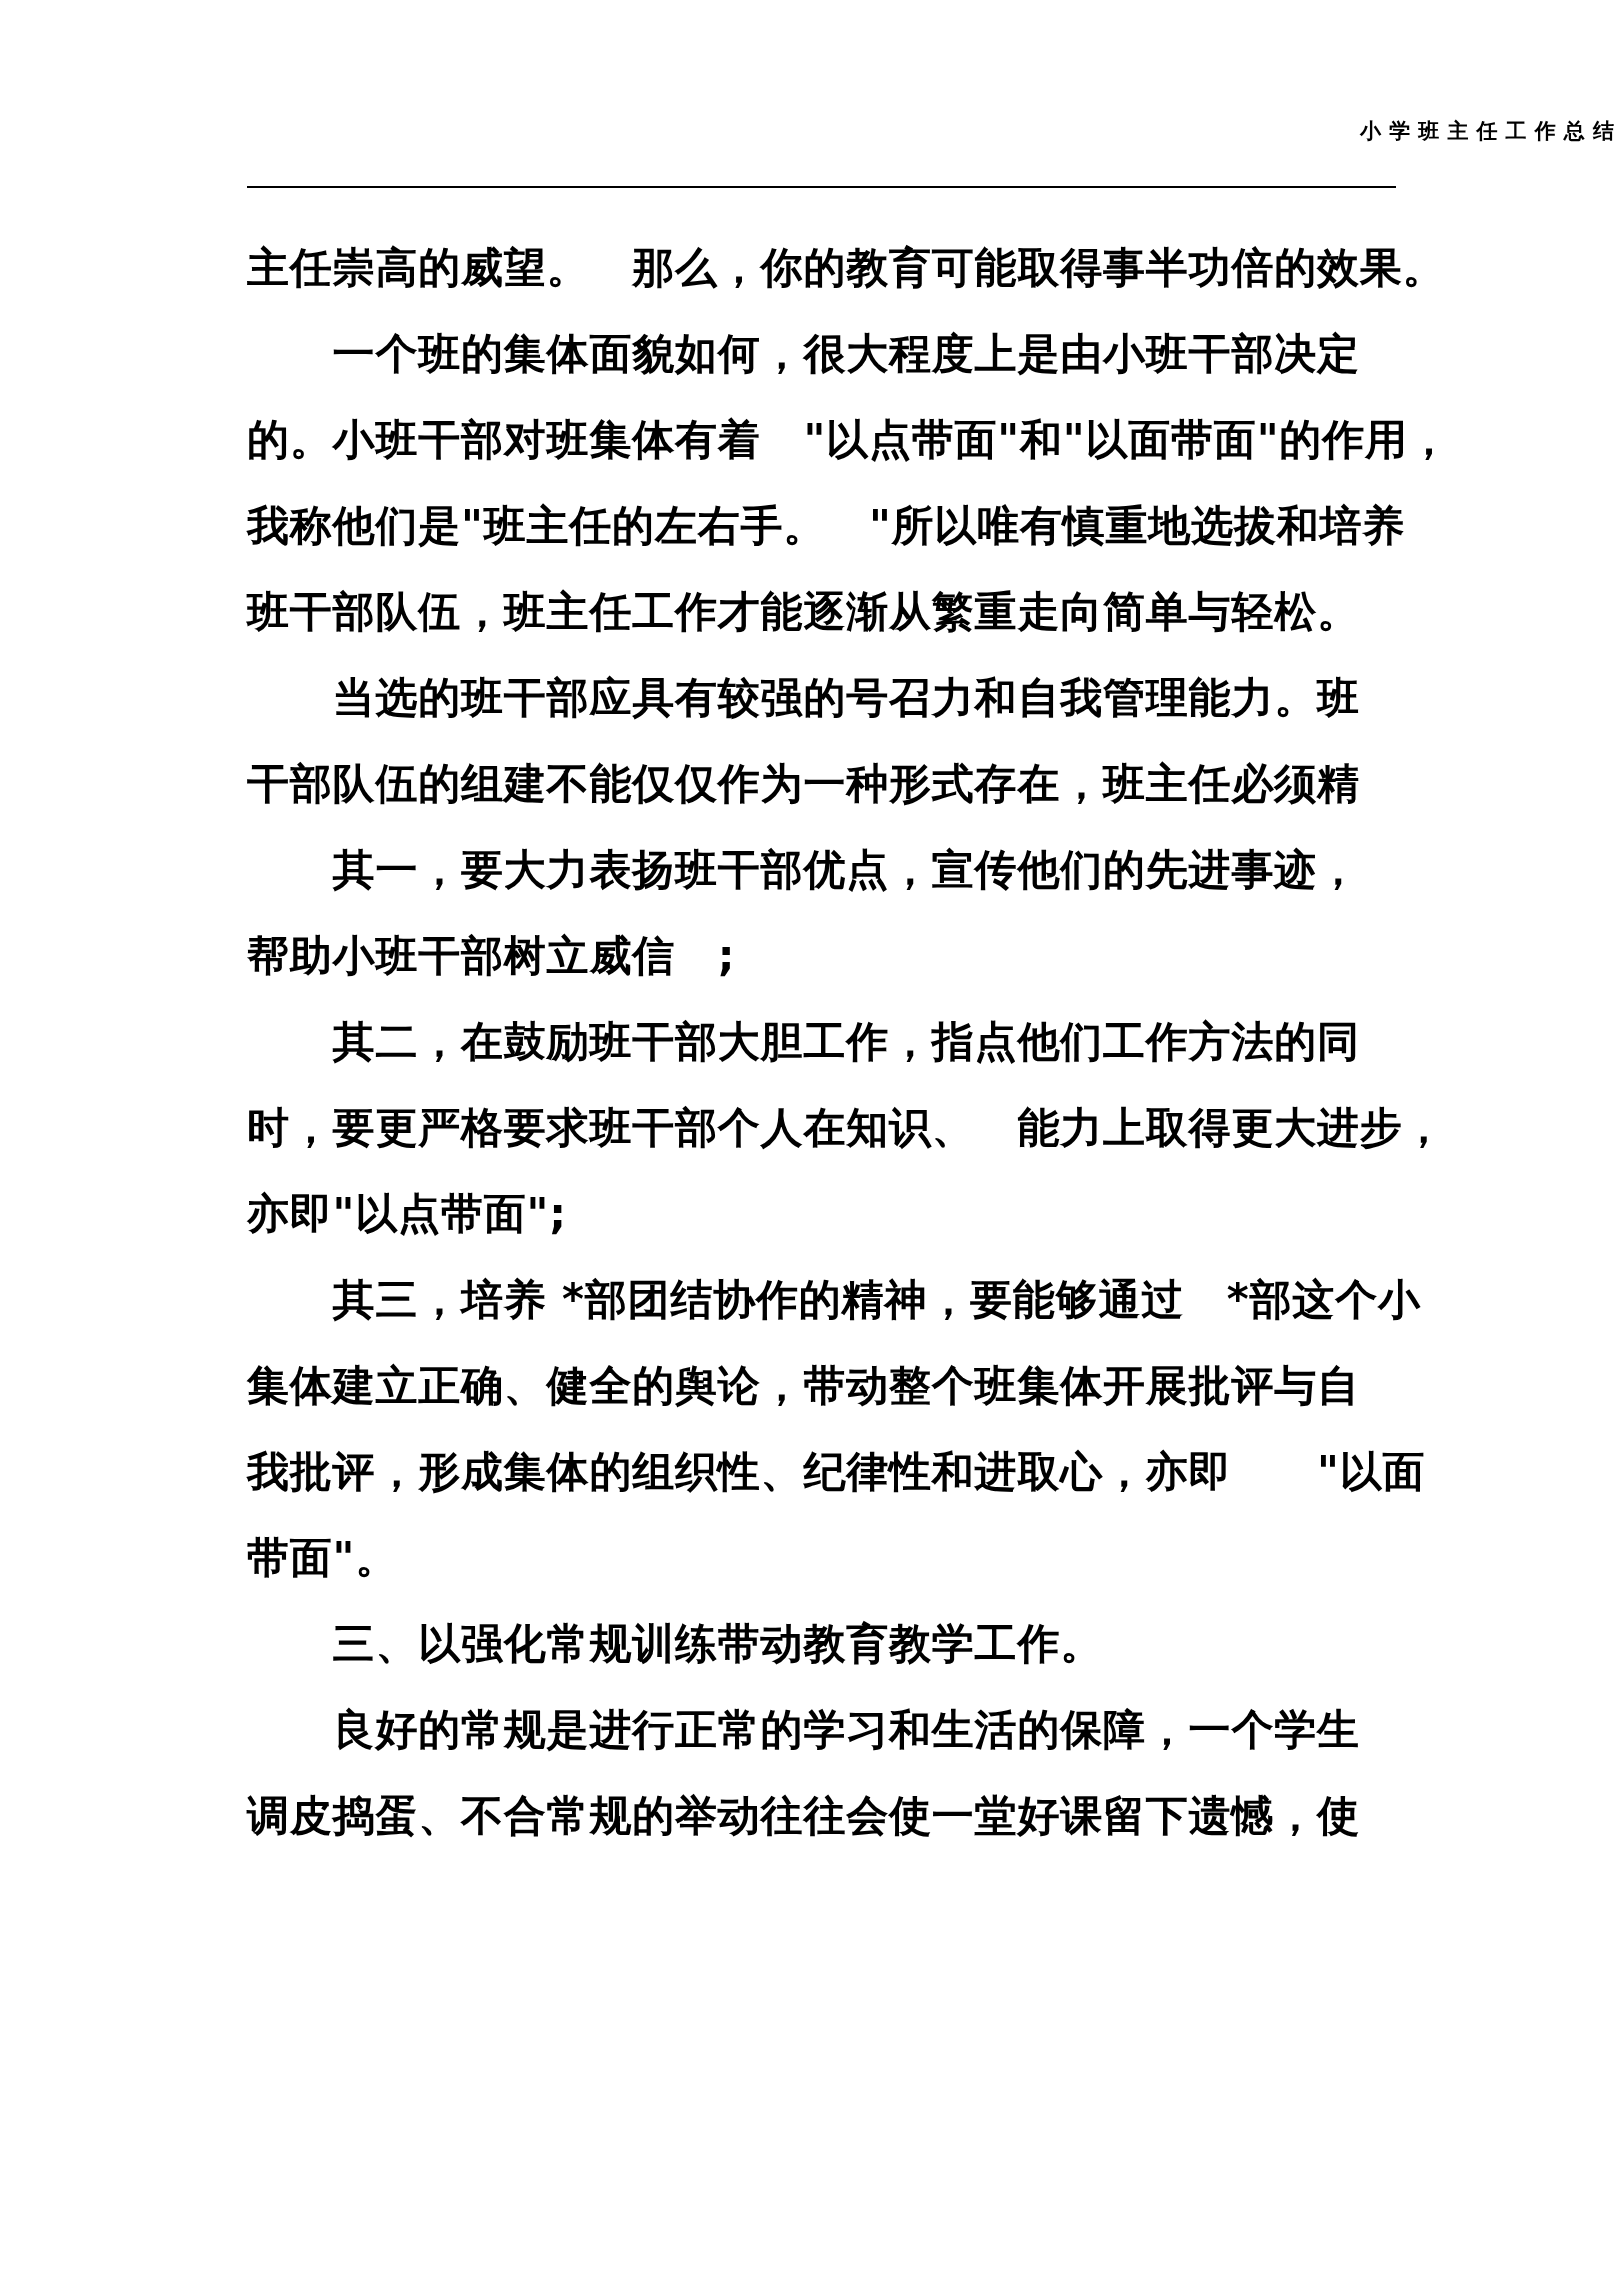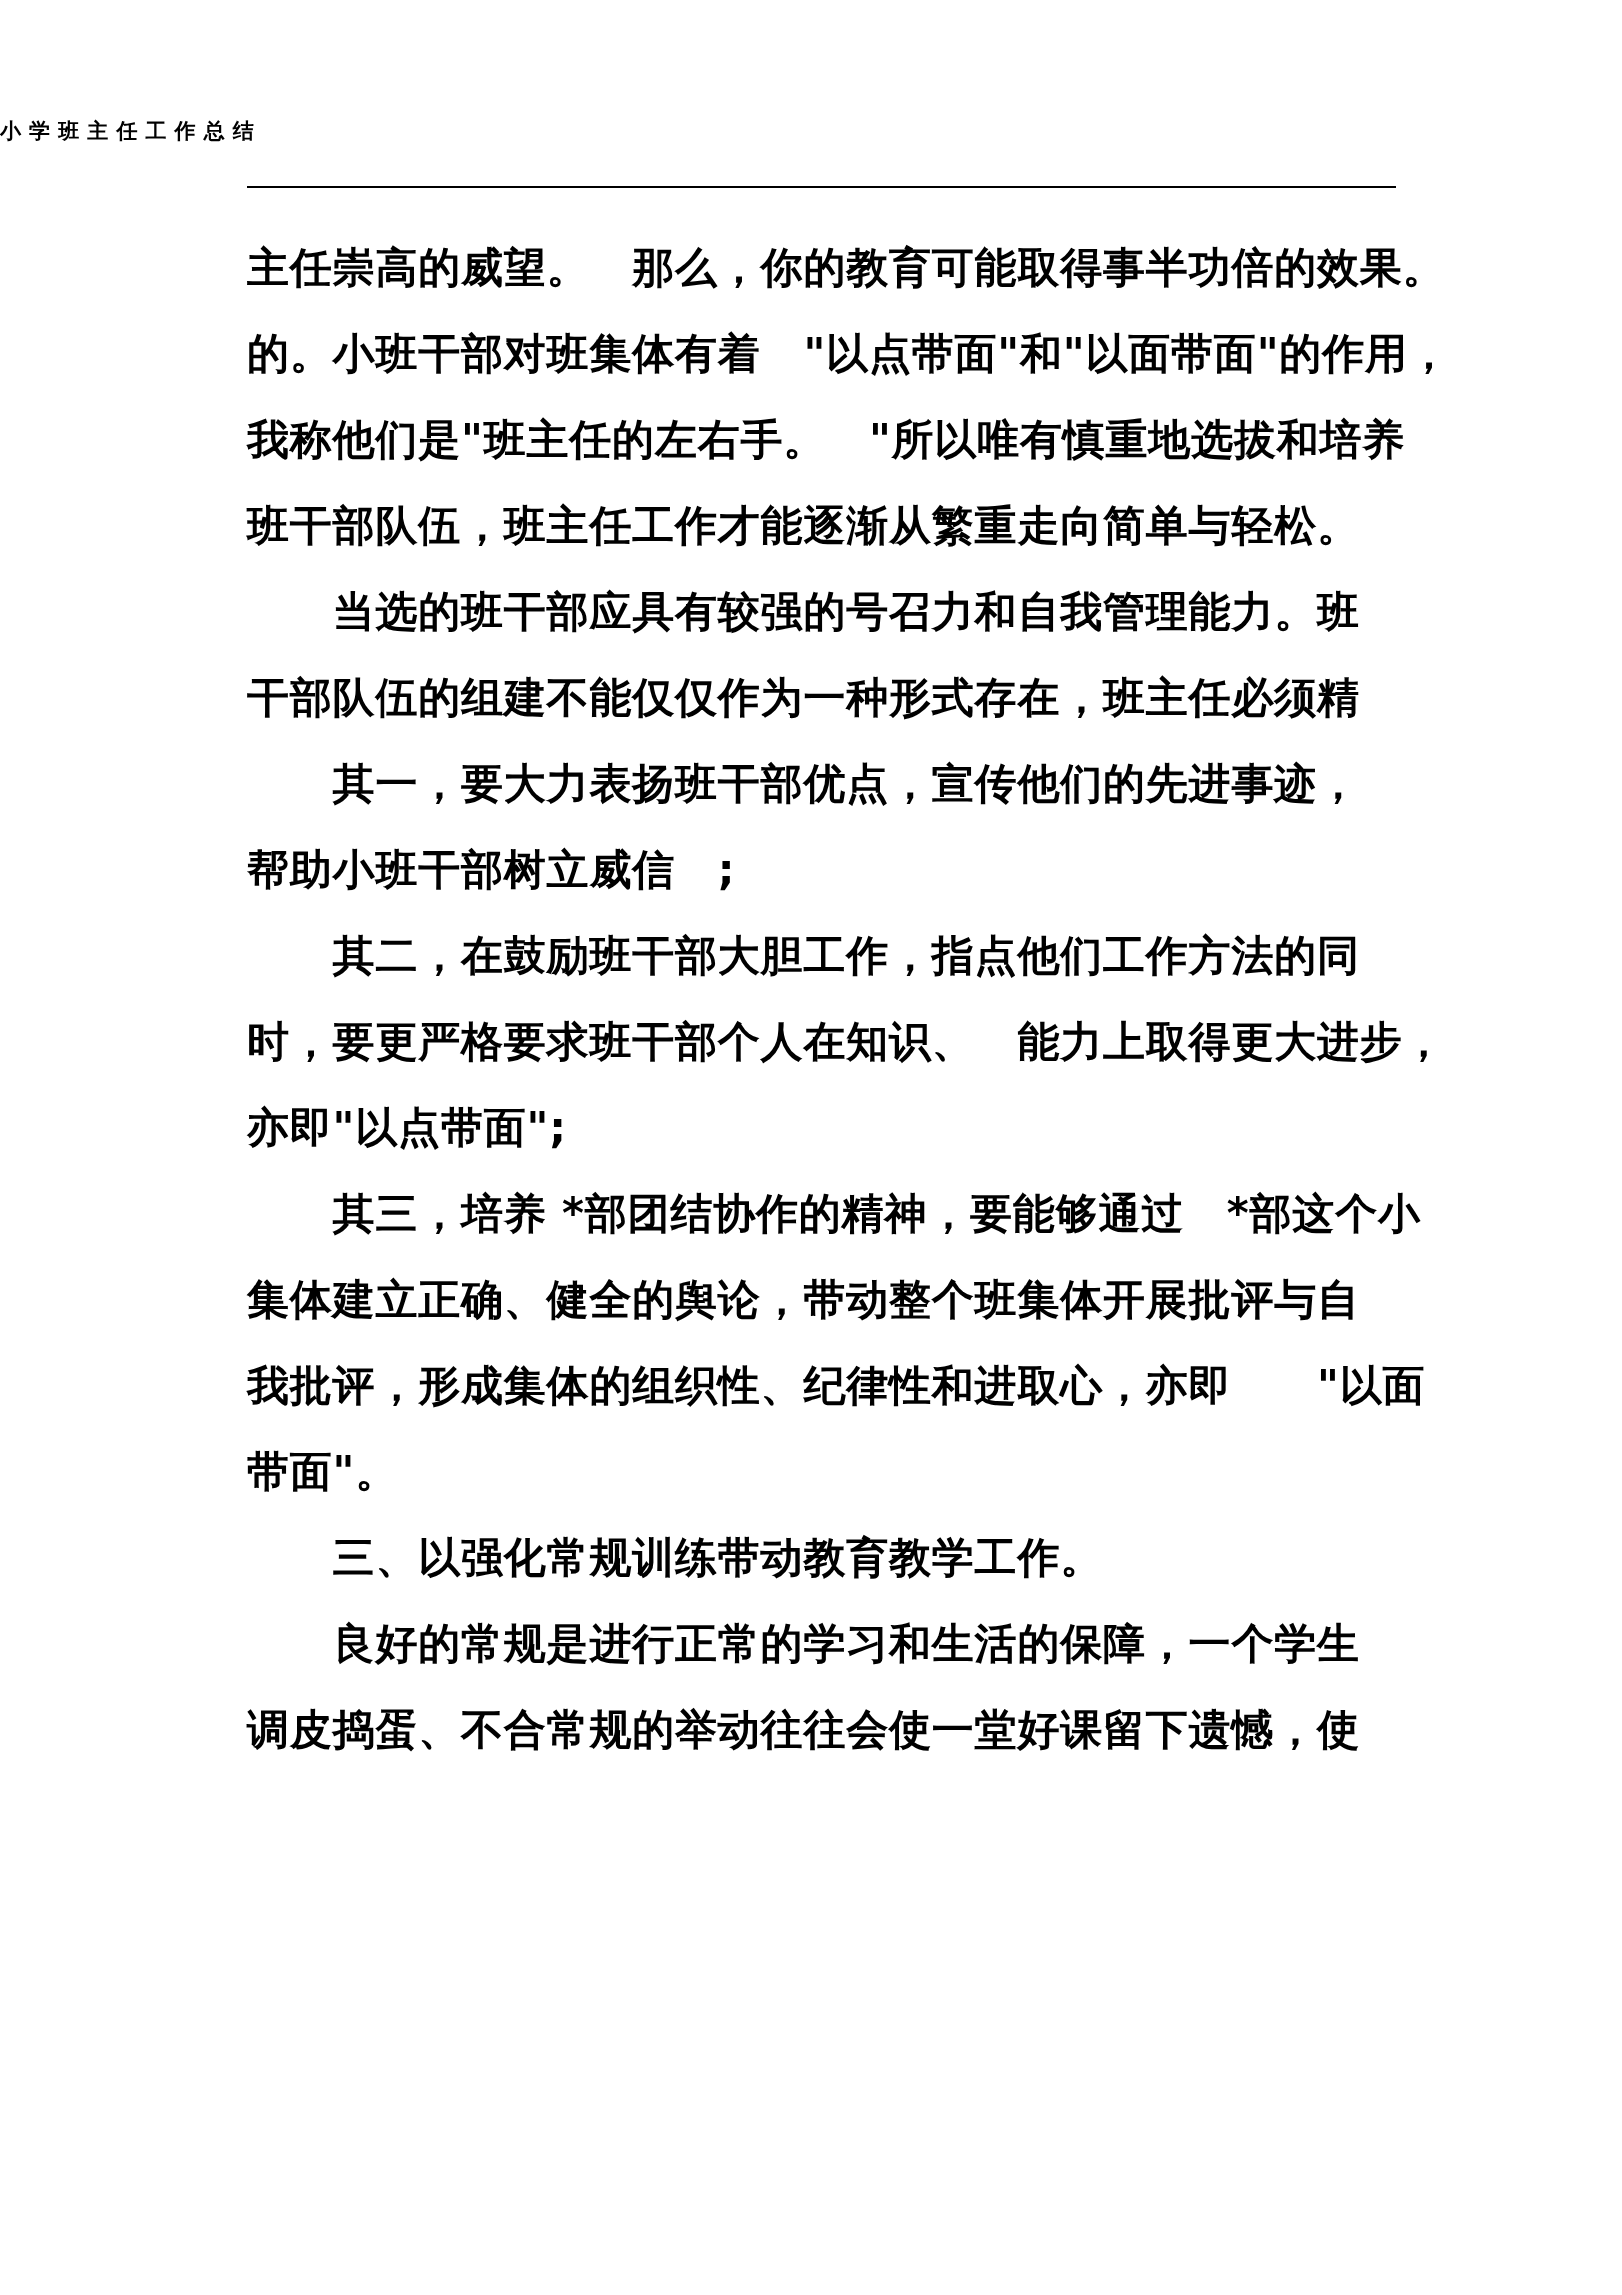--- a/index.html
+++ b/index.html
@@ -14,21 +14,21 @@
     background: #ffffff;
     color: #000000;
     font-family: "DejaVu Sans", sans-serif;
     overflow: hidden;
   }
   .header-title {
     position: absolute;
     top: 117px;
     left: 0;
     width: 100%;
-    text-align: left;
+    text-align: right;
     font-size: 21px;
     font-weight: bold;
     letter-spacing: 8.1px;
     white-space: pre;
   }
   .header-divider {
     position: absolute;
     top: 186px;
     left: 247px;
     width: 1149px;
@@ -54,20 +54,21 @@
 <body>
 
 <div class="page">
 
   <div class="header-title">小学班主任工作总结</div>
 
   <div class="header-divider"></div>
 
   <div class="body-text">
     <div class="body-line">主任崇高的威望。　那么，你的教育可能取得事半功倍的效果。</div>
+    <div class="body-line">　　一个班的集体面貌如何，很大程度上是由小班干部决定</div>
     <div class="body-line">的。小班干部对班集体有着　"以点带面"和"以面带面"的作用，</div>
     <div class="body-line">我称他们是"班主任的左右手。　"所以唯有慎重地选拔和培养</div>
     <div class="body-line">班干部队伍，班主任工作才能逐渐从繁重走向简单与轻松。</div>
     <div class="body-line">　　当选的班干部应具有较强的号召力和自我管理能力。班</div>
     <div class="body-line">干部队伍的组建不能仅仅作为一种形式存在，班主任必须精</div>
     <div class="body-line">　　其一，要大力表扬班干部优点，宣传他们的先进事迹，</div>
     <div class="body-line">帮助小班干部树立威信　;</div>
     <div class="body-line">　　其二，在鼓励班干部大胆工作，指点他们工作方法的同</div>
     <div class="body-line">时，要更严格要求班干部个人在知识、　能力上取得更大进步，</div>
     <div class="body-line">亦即"以点带面";</div>

